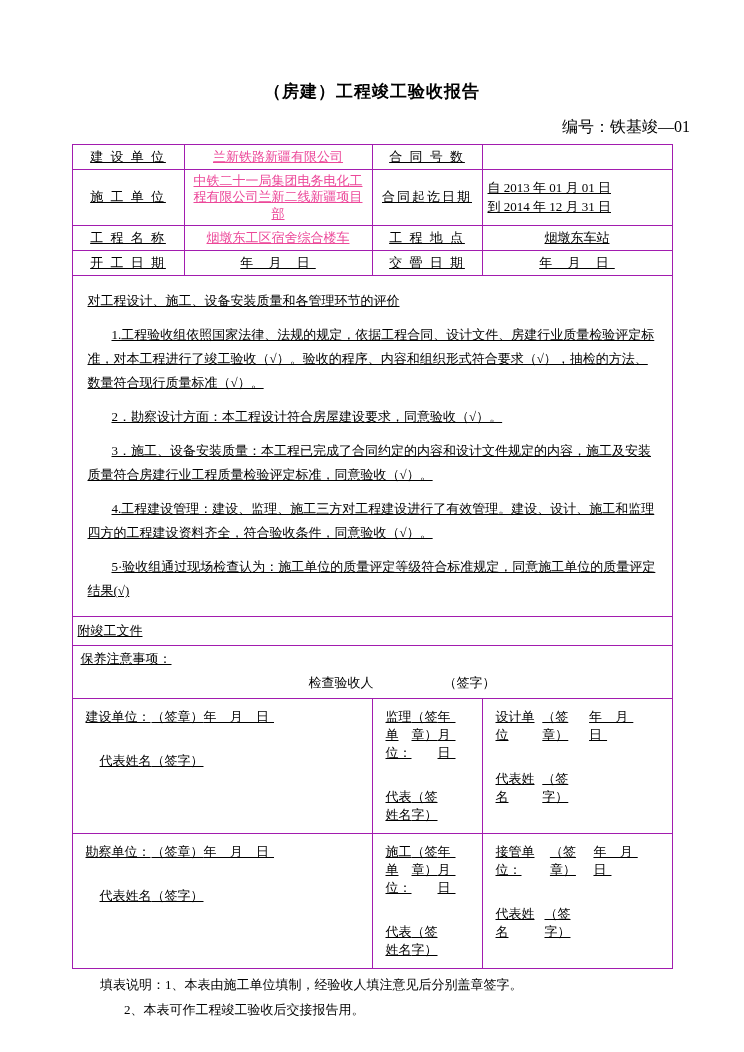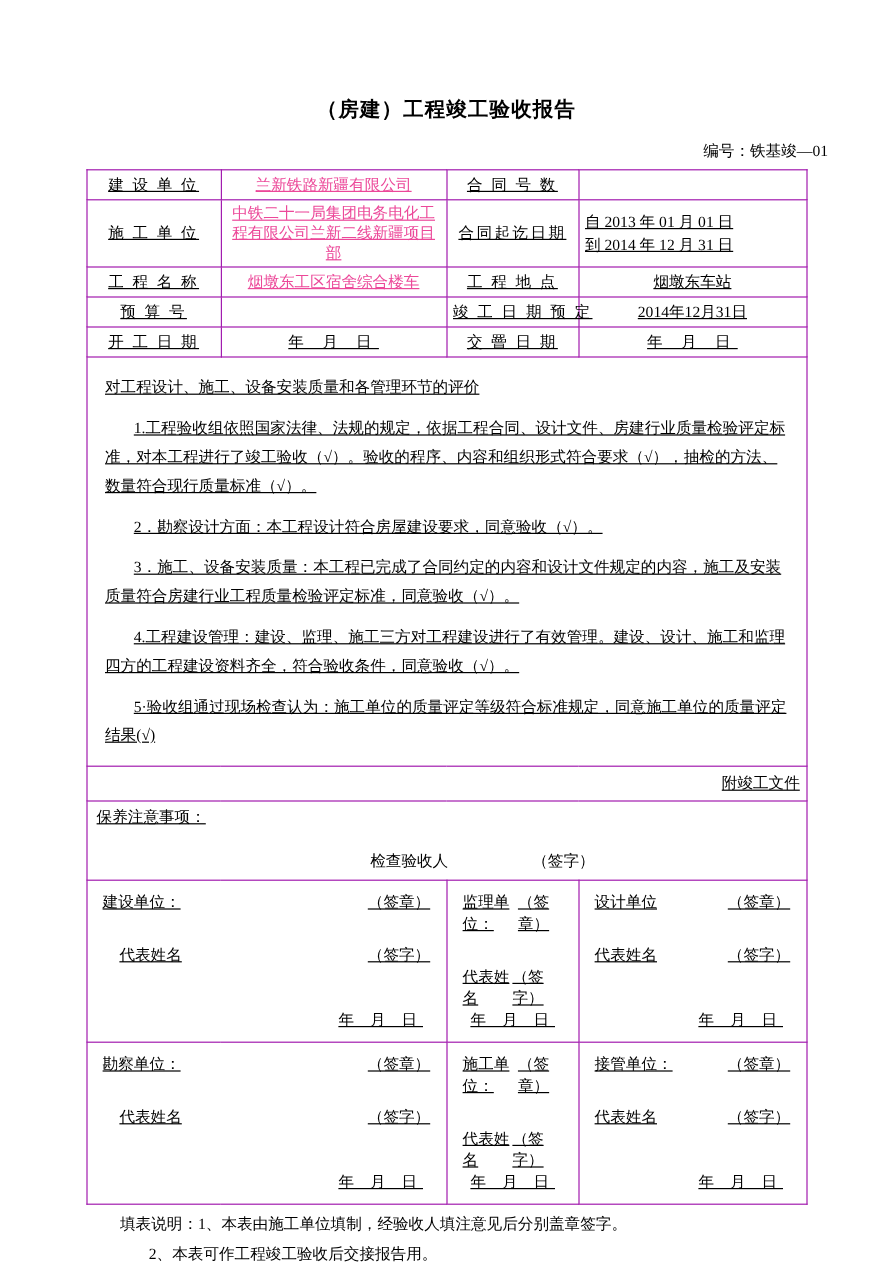--- a/index.html
+++ b/index.html
@@ -30,21 +30,21 @@
   }
   .title2 {
     text-align: center;
     font-size: 17px;
     font-weight: bold;
     letter-spacing: 1px;
     margin: 20px 0 0 0;
   }
   .code-line {
     text-align: right;
-    font-size: 13px;
+    font-size: 16px;
     margin: 14px 6px 6px 0;
   }
   table.main {
     border-collapse: collapse;
     width: 600px;
     margin: 0 auto;
     table-layout: fixed;
   }
   table.main td {
     border: 1px solid #a21caf;
@@ -82,35 +82,34 @@
     font-size: 12.5px;
   }
   .para-cell p {
     margin: 10px;
     text-indent: 0;
   }
   .para-cell p.ind {
     text-indent: 24px;
   }
   .sect-label {
-    text-align: right;
+    text-align: left;
     padding-left: 8px;
     height: 22px;
   }
   .sign-big {
     height: 120px;
     vertical-align: top;
     position: relative;
     padding: 0;
   }
   .sign-inner {
     height: 100%;
     display: flex;
-    flex-direction: column;
-    justify-content: space-between;
+    flex-direction: row;
     padding: 6px 8px 6px 8px;
     box-sizing: border-box;
     font-size: 13px;
   }
   .sign-row {
     display: flex;
     justify-content: space-between;
   }
   .sign-row.r2 {
     margin-top: 6px;
@@ -120,21 +119,20 @@
     letter-spacing: 5px;
     padding-right: 6px;
   }
   .checker {
     text-align: center;
     padding: 6px 0 6px 0;
   }
   .checker-inner {
     display: inline-block;
     margin-left: 60px;
-    margin-top: 13px;
   }
   .checker-inner span.gap {
     display: inline-block;
     width: 70px;
   }
   .notes {
     width: 600px;
     margin: 4px auto 0 auto;
     font-size: 13px;
     line-height: 1.9;
@@ -177,26 +175,20 @@
       </td>
     </tr>
 
     <tr>
       <td class="lbl">工 程 名 称</td>
       <td class="val-blue">烟墩东工区宿舍综合楼车</td>
       <td class="lbl">工 程 地 点</td>
       <td class="val">烟墩东车站</td>
     </tr>
 
-    <tr>
-      <td class="lbl">预 算 号</td>
-      <td class="val"></td>
-      <td class="lbl">竣 工 日 期 预 定</td>
-      <td class="val">2014年12月31日</td>
-    </tr>
 
 
     <tr>
       <td class="lbl">开 工 日 期</td>
       <td class="val date-spaced">年  月  日</td>
       <td class="lbl">交 罾 日 期</td>
       <td class="val date-spaced">年    月    日</td>
     </tr>
 
     <tr>

